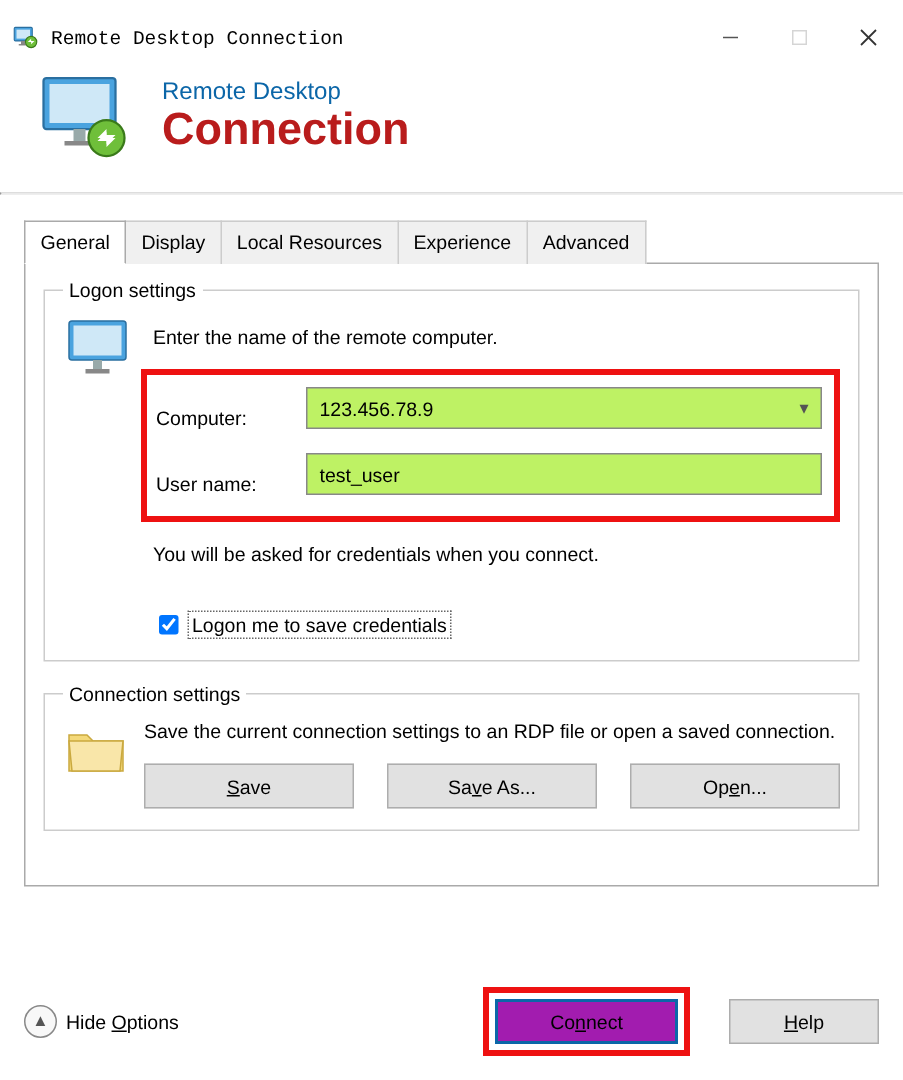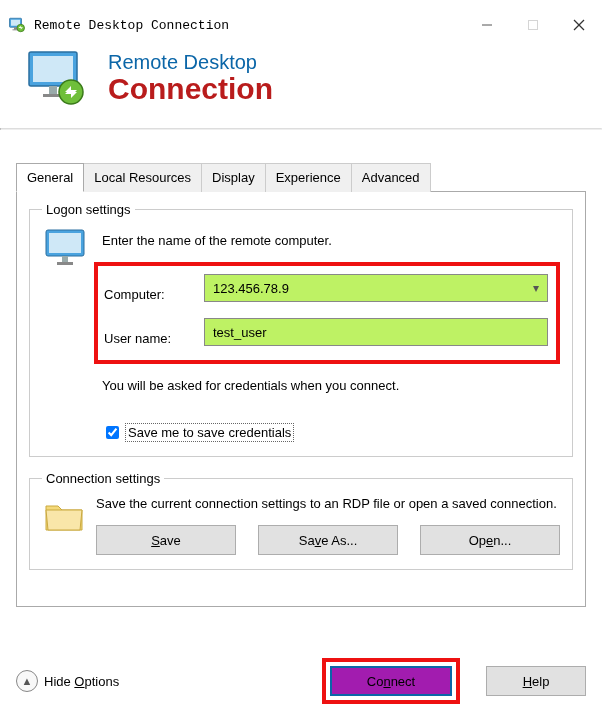--- a/index.html
+++ b/index.html
@@ -46,34 +46,34 @@
     align-items: center;
     padding: 14px 24px 20px 24px;
     background: #fff;
   }
   .header .monitor-large {
     width: 66px; height: 60px;
     margin-right: 18px;
   }
   .header-text { line-height: 1.05; }
   .header-text .line1 {
-    font-size: 20px;
+    font-size: 16px;
     color: #0b66a8;
     font-weight: 400;
   }
   .header-text .line2 {
     font-size: 30px;
     color: #b91c1c;
     font-weight: 700;
   }
   .divider {
     border-top: 1px solid #ddd;
     margin: 0;
   }
-  .tab-area { padding: 32px 16px 0 16px; border-radius: 27px; }
+  .tab-area { padding: 16px 16px 0 16px; border-radius: 27px; }
   .tabs {
     display: flex;
     gap: 0;
   }
   .tab {
     background: #fff;
     border: 1px solid #aaa;
     border-bottom: none;
     padding: 6px 10px;
     font-size: 13px;
@@ -251,22 +251,22 @@
   <div class="header-text">
     <div class="line1">Remote Desktop</div>
     <div class="line2">Connection</div>
   </div>
 </div>
 <hr class="divider">
 
 <div class="tab-area">
   <div class="tabs">
     <div class="tab active">General</div>
+    <div class="tab">Display</div>
     <div class="tab">Local Resources</div>
-    <div class="tab">Display</div>
     <div class="tab">Experience</div>
     <div class="tab">Advanced</div>
   </div>
 
   <div class="tab-content">
 
     <fieldset class="group">
       <legend>Logon settings</legend>
       <div class="row">
         <svg class="monitor-small" viewBox="0 0 50 46">
@@ -289,21 +289,21 @@
             <div class="field-row">
               <div class="field-label">User name:</div>
               <input class="textinput" type="text" value="test_user" style="">
             </div>
           </div>
 
           <div class="credentials-note">You will be asked for credentials when you connect.</div>
 
           <div class="checkbox-row">
             <input type="checkbox" checked="" style="">
-            <span class="cb-label">Save me to save credentials</span>
+            <span class="cb-label">Logon me to save credentials</span>
           </div>
         </div>
       </div>
     </fieldset>
 
     <fieldset class="group">
       <legend>Connection settings</legend>
       <div class="row">
         <svg class="folder-icon" viewBox="0 0 44 40">
           <path d="M4 10 L4 34 L40 34 L40 14 L20 14 L16 10 Z" fill="#f4d97a" stroke="#caa93f"></path>

